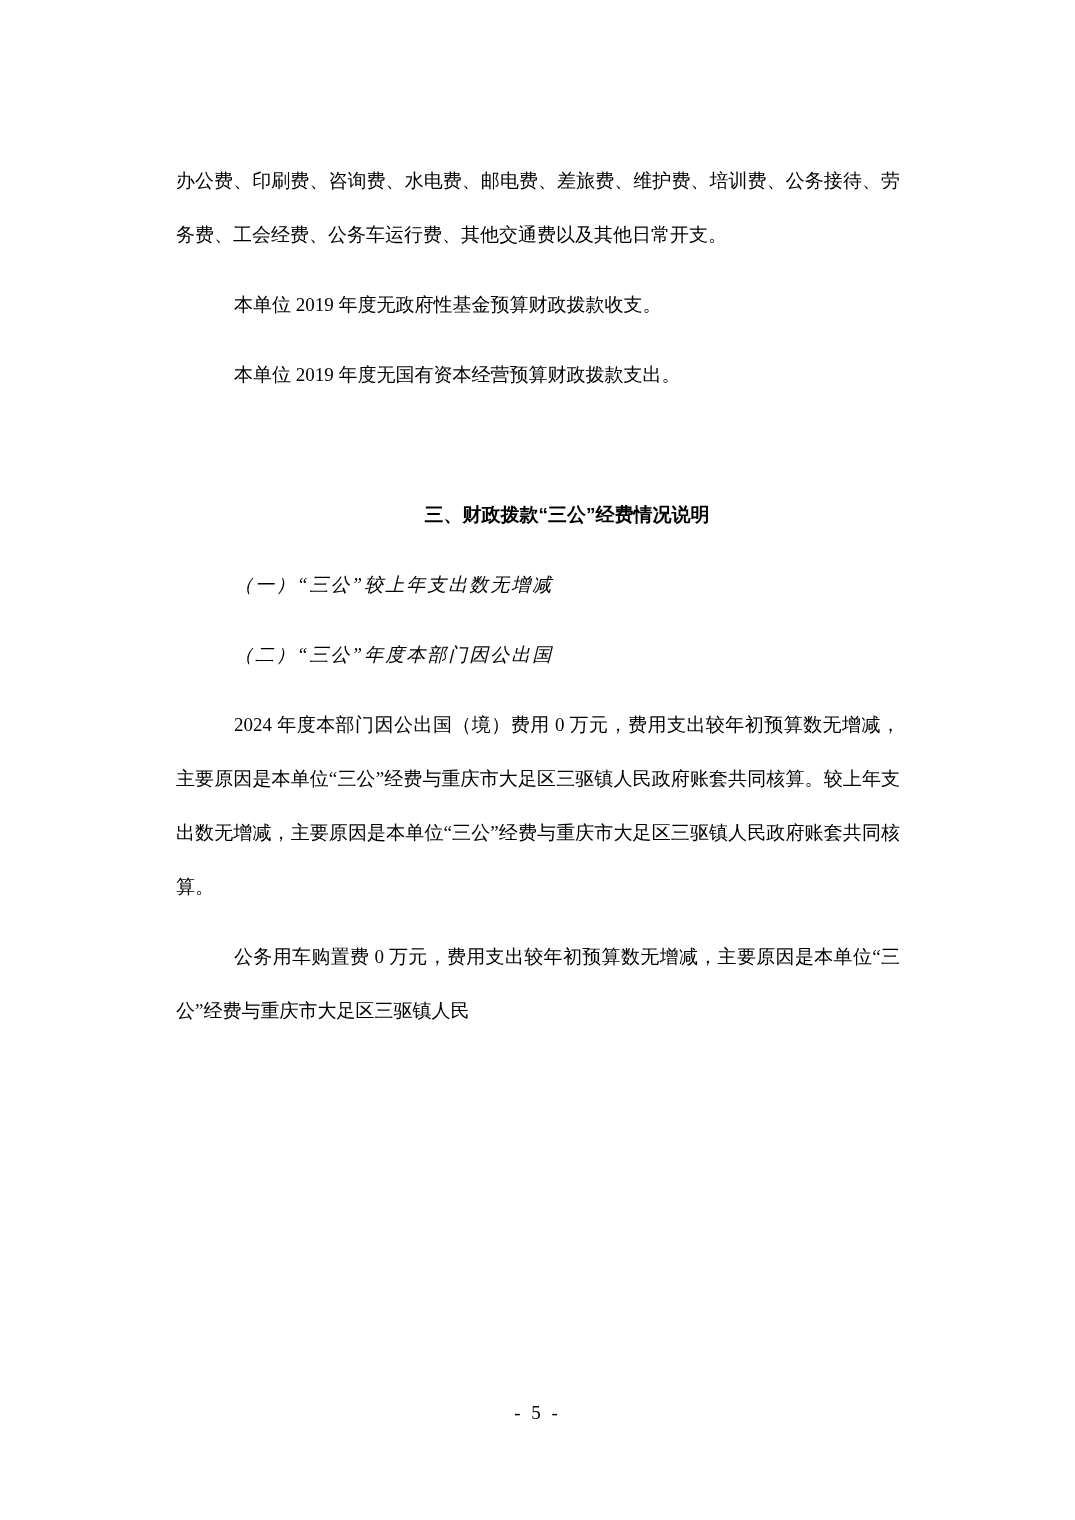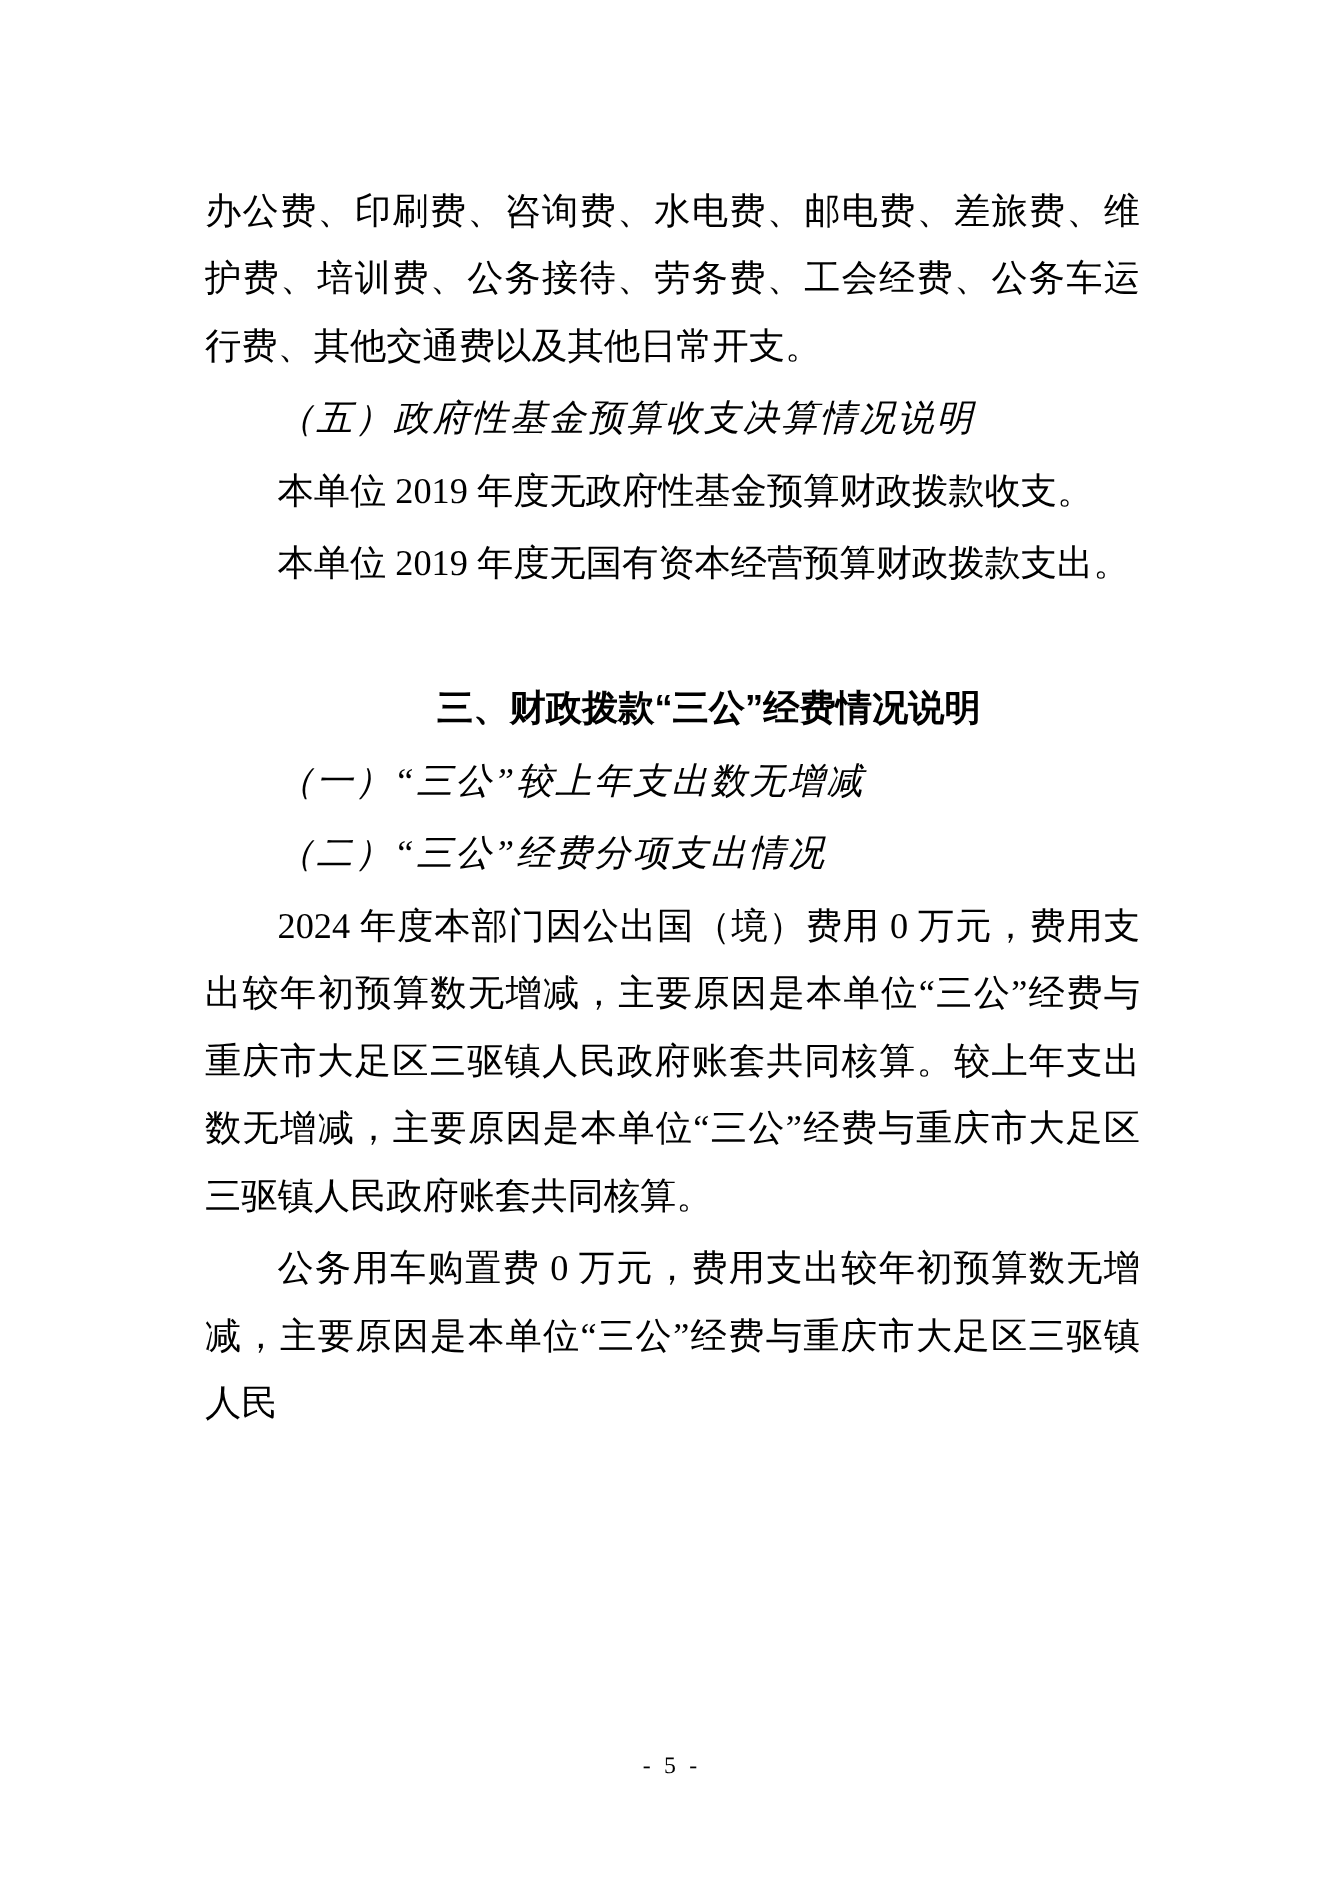--- a/index.html
+++ b/index.html
@@ -19,23 +19,23 @@
     height: 1520px;
     background: #ffffff;
   }
   .content {
     position: absolute;
     left: 160px;
     top: 138px;
     width: 756px;
   }
   .para {
-    margin: 4px;
+    margin: 16px;
     padding: 0;
-    font-size: 29px;
+    font-size: 19px;
     line-height: 54px;
     white-space: normal;
   }
   
   .para.body {
     font-family: "Liberation Serif", "DejaVu Serif", serif;
     text-align: justify;
   }
   
   .para.kaiti {
@@ -68,24 +68,23 @@
     color: #000000;
   }
 </style>
 </head>
 <body>
 
 <div class="page">
   <div class="content">
 
   <p class="para body">办公费、印刷费、咨询费、水电费、邮电费、差旅费、维护费、培训费、公务接待、劳务费、工会经费、公务车运行费、其他交通费以及其他日常开支。</p>
-      <p class="para kaiti indent">（五）政府性基金预算收支决算情况说明</p>
       <p class="para body indent">本单位 2019 年度无政府性基金预算财政拨款收支。</p>
       <p class="para body indent">本单位 2019 年度无国有资本经营预算财政拨款支出。</p>
       <p class="para spacer"></p>
       <p class="para heading indent">三、财政拨款“三公”经费情况说明</p>
       <p class="para kaiti indent">（一）“三公”较上年支出数无增减</p>
-      <p class="para kaiti indent">（二）“三公”经费分项支出情况</p>
+      <p class="para kaiti indent">（二）“三公”年度本部门因公出国</p>
       <p class="para body indent">2024 年度本部门因公出国（境）费用 0 万元，费用支出较年初预算数无增减，主要原因是本单位“三公”经费与重庆市大足区三驱镇人民政府账套共同核算。较上年支出数无增减，主要原因是本单位“三公”经费与重庆市大足区三驱镇人民政府账套共同核算。</p>
       <p class="para body indent">公务用车购置费 0 万元，费用支出较年初预算数无增减，主要原因是本单位“三公”经费与重庆市大足区三驱镇人民</p>
     </div>
   <div class="page-number">- 5 -</div>
 </div>
 
 </body></html>

